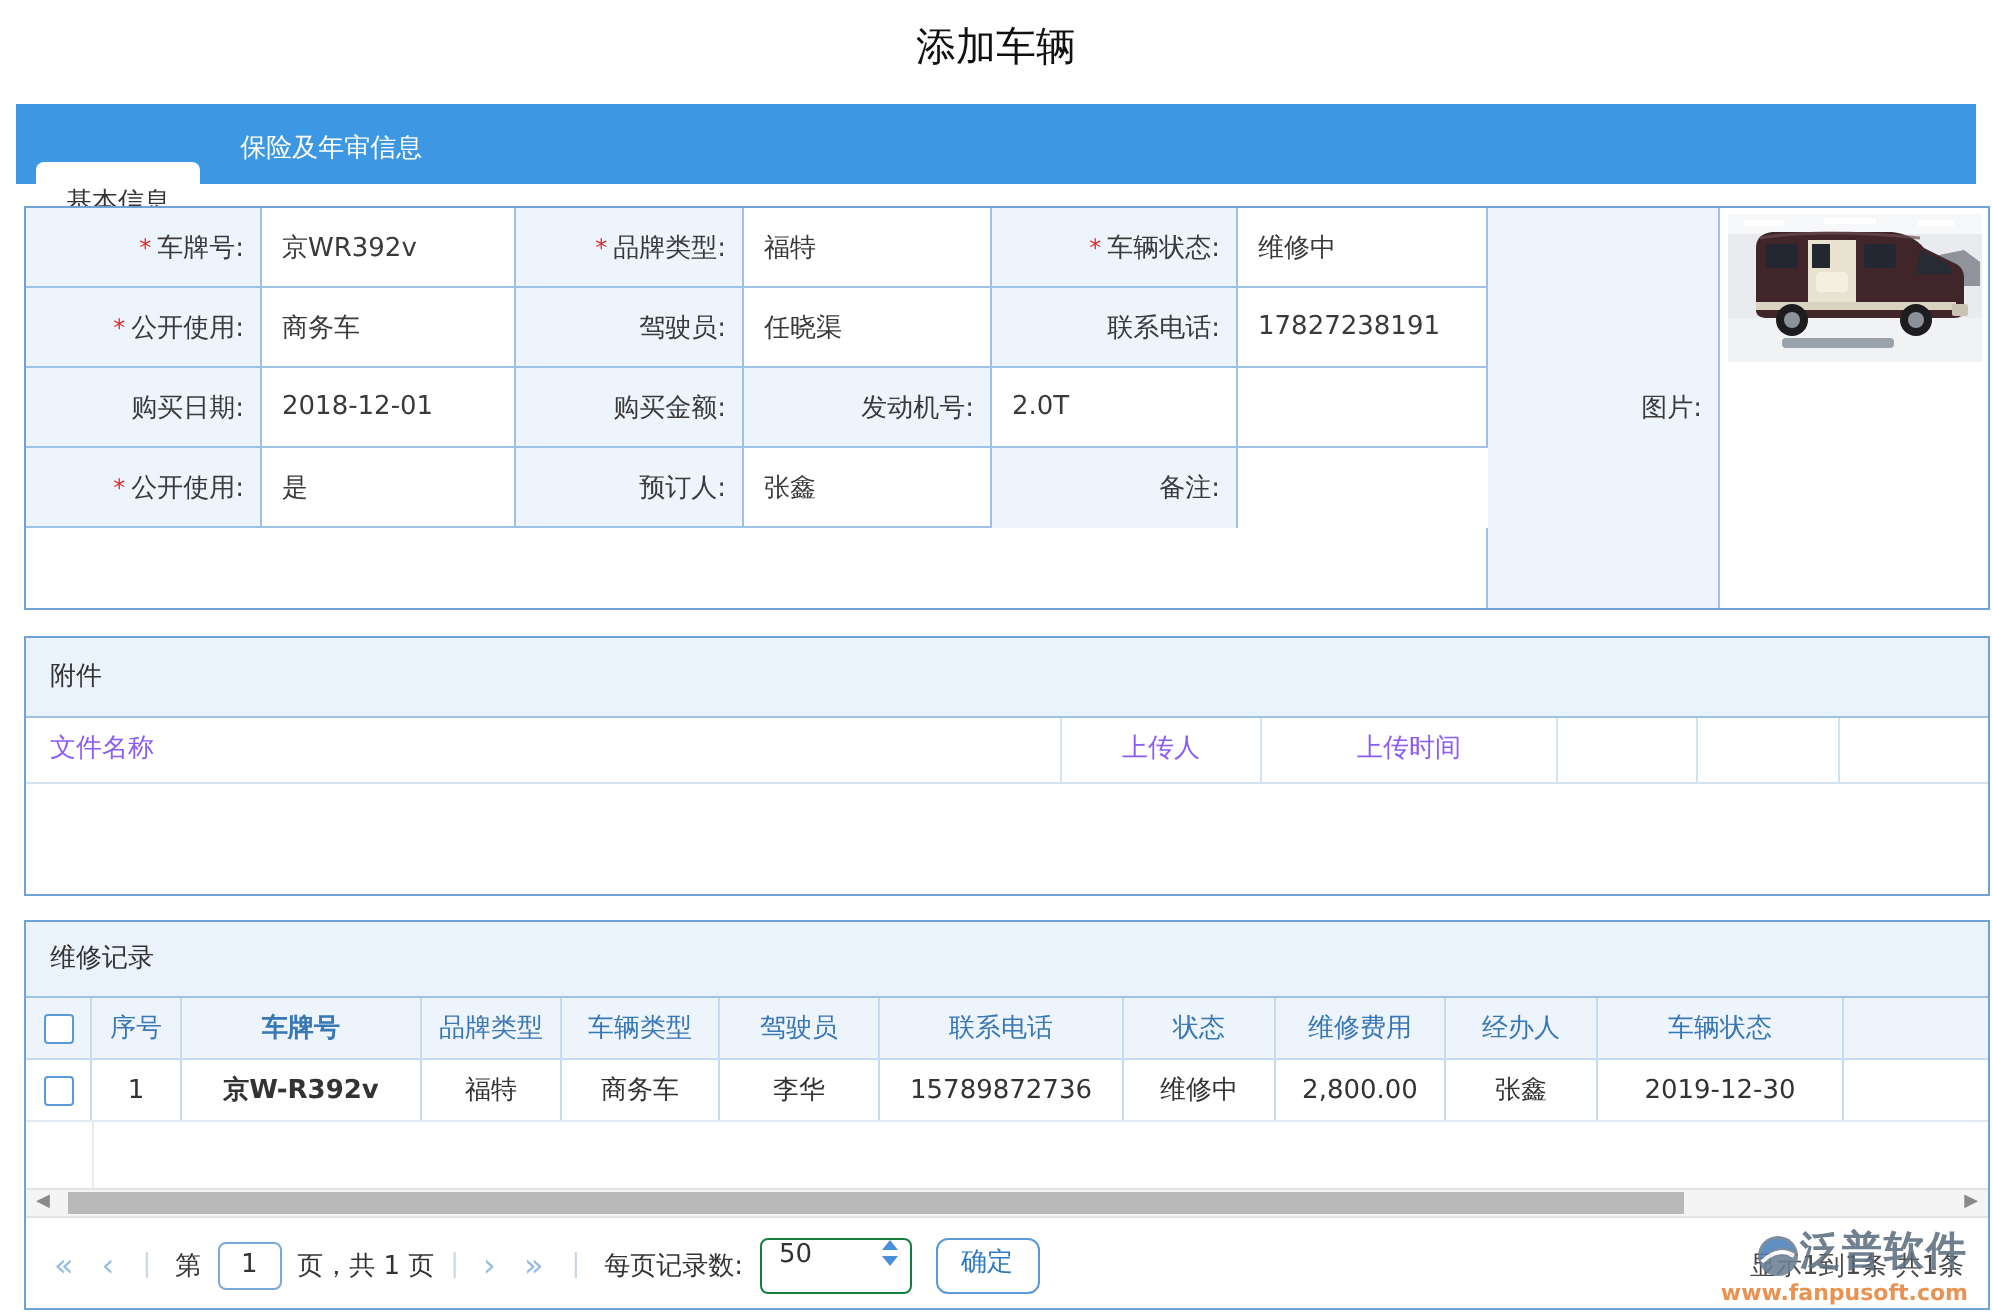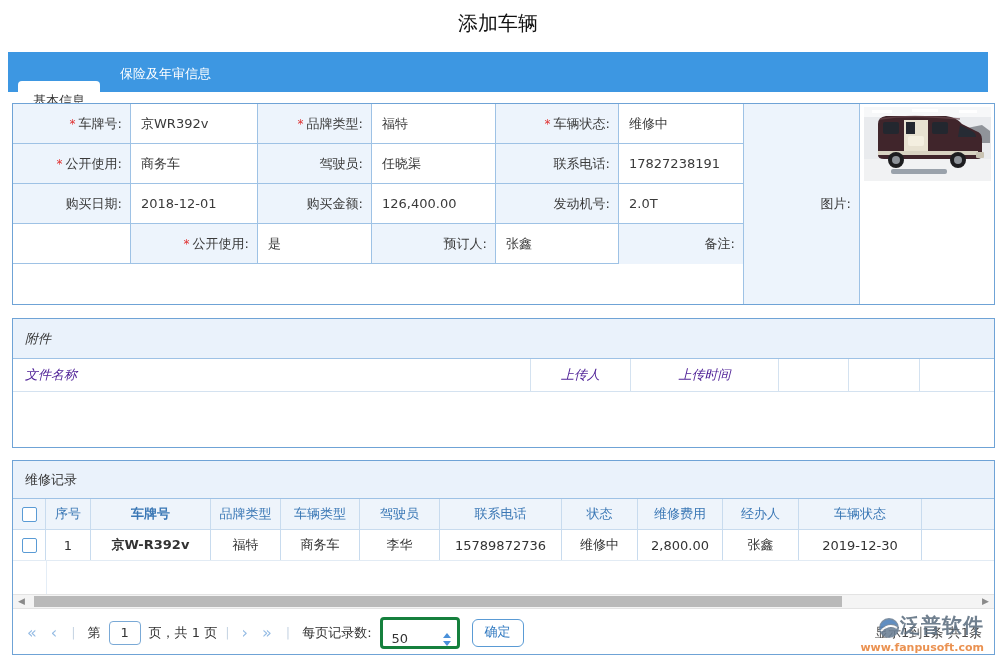--- a/index.html
+++ b/index.html
@@ -26,25 +26,25 @@
   .flbl{background:#edf4fc;justify-content:flex-end;padding-right:8px;text-align:right;}
   .fval{background:#fff;padding-left:10px;}
   .star{color:#e03131;margin-right:3px;font-size:12px;}
   .photo-lbl{grid-column:7;grid-row:1/6;}
   .photo-cell{grid-column:8;grid-row:1/6;border-right:none;border-bottom:none;
     background:#fff;align-items:flex-start;justify-content:center;padding:3px 0 0 0;}
   .nbb{border-bottom:none;}
   .remark-val{grid-column:2/7;grid-row:5;}
   
   .attach-section{position:absolute;left:12px;top:318px;width:981px;height:128px;
-    border:1px solid #6fa3d6;background:#fff;font-style:italic;}
+    border:1px solid #6fa3d6;background:#fff;}
   .sec-header{height:39px;line-height:39px;background:#eaf2fb;border-bottom:1px solid #9ec2e5;
     padding-left:12px;font-size:13px;color:#333;}
   .attach-cols{display:flex;height:32px;border-bottom:1px solid #d4e2f0;}
-  .acol{border-right:1px solid #d4e2f0;line-height:32px;font-size:13px;color:#4c1d95;
+  .acol{border-right:1px solid #d4e2f0;line-height:32px;font-size:13px;color:#8b5cf6;
     text-align:center;box-sizing:border-box;}
   .acol.first{width:518px;text-align:left;padding-left:12px;}
   .acol.c2{width:100px;}.acol.c3{width:148px;}.acol.c4{width:70px;}.acol.c5{width:71px;}
   .acol.last{flex:1;border-right:none;}
   
   .maint-section{position:absolute;left:12px;top:460px;width:981px;height:193px;
     border:1px solid #6fa3d6;background:#fff;}
   .mrow{display:flex;height:30px;}
   .mhead{background:#eef4fb;border-bottom:1px solid #c8dbee;}
   .mhead .mcell{color:#3a77b5;}
@@ -64,21 +64,21 @@
   .sarrow{position:absolute;top:0;font-size:9px;line-height:13px;color:#8a8a8a;cursor:pointer;}
   .sarrow.left{left:5px;}.sarrow.right{right:5px;}
   
   .pager{position:absolute;left:0;right:0;bottom:0;height:43px;background:#fff;
     display:flex;align-items:center;padding-left:14px;font-size:13px;color:#333;}
   .pgico{color:#96bce4;font-size:16px;margin-right:14px;cursor:pointer;user-select:none;}
   .pgsep{color:#c9d6e4;margin-right:12px;}
   .pgtxt{margin-right:8px;}
   .pginput{width:30px;height:22px;border:1px solid #7aa9d6;border-radius:4px;text-align:center;
     font-size:13px;line-height:22px;margin-right:8px;color:#333;}
-  .spinner{display:flex;align-items:flex-end;width:74px;height:26px;border:3px solid #15803d;
+  .spinner{display:flex;align-items:flex-start;width:74px;height:26px;border:1px solid #15803d;
     border-radius:4px;margin-right:12px;background:#fff;}
   .spinval{flex:1;padding-left:9px;font-size:13px;}
   .spinarrows{width:20px;display:flex;flex-direction:column;align-items:center;gap:3px;cursor:pointer;}
   .tri-up{width:0;height:0;border-left:4px solid transparent;border-right:4px solid transparent;
     border-bottom:5px solid #4a90d9;}
   .tri-down{width:0;height:0;border-left:4px solid transparent;border-right:4px solid transparent;
     border-top:5px solid #4a90d9;}
   .confirm-btn{height:26px;line-height:24px;padding:0 12px;border:1px solid #5a9bd5;border-radius:6px;
     color:#3079c0;background:#fff;font-size:13px;cursor:pointer;}
   .pager-right{position:absolute;right:10px;top:0;height:43px;width:240px;}
@@ -164,21 +164,20 @@
 
   <div class="fcell flbl">
       <span class="star"></span>
       <span>购买日期:</span>
     </div>
   <div class="fcell fval">2018-12-01</div>
   <div class="fcell flbl">
       <span class="star"></span>
       <span>购买金额:</span>
     </div>
-  <div class="fcell fval">126,400.00</div>
   <div class="fcell flbl">
       <span class="star"></span>
       <span>发动机号:</span>
     </div>
   <div class="fcell fval">2.0T</div>
 
   <div class="fcell fval"></div>
   <div class="fcell flbl">
       <span class="star">*</span>
       <span>公开使用:</span>

